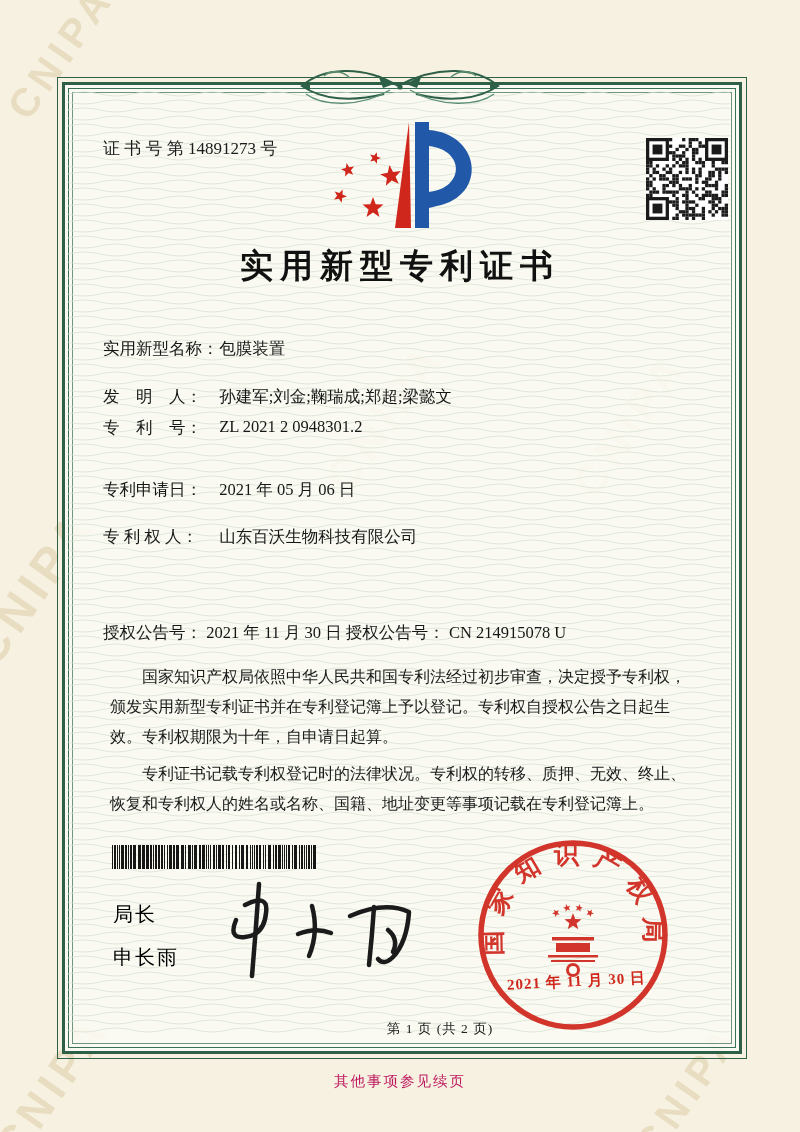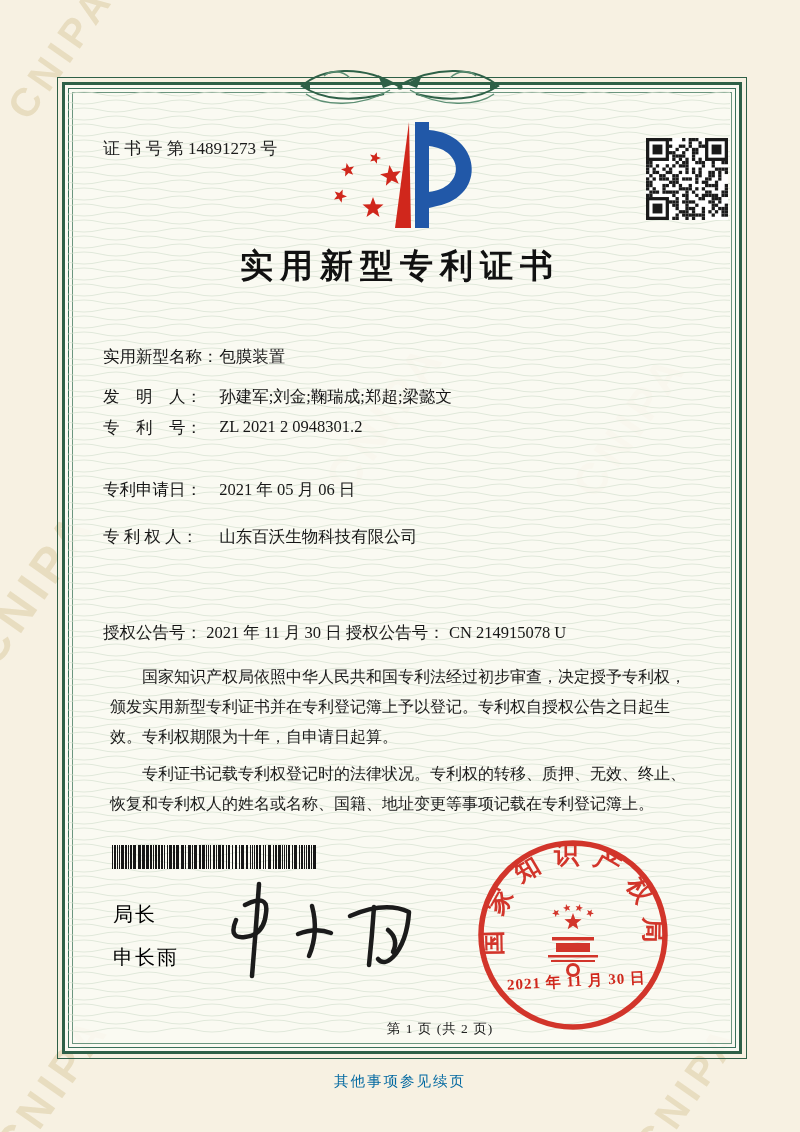--- a/index.html
+++ b/index.html
@@ -38,21 +38,21 @@
 
   .barcode{position:absolute;left:110px;top:845px;}
   .officer{position:absolute;left:113px;top:901px;font-size:20px;color:#000000;letter-spacing:2px;}
   .officer div{margin-bottom:16px;}
   .sig{position:absolute;left:215px;top:878px;}
   .seal{position:absolute;left:474px;top:836px;opacity:.93;}
   .sealdate{position:absolute;left:484px;top:972px;width:185px;text-align:center;color:#d0271c;
             font-size:15px;font-weight:bold;letter-spacing:1px;transform:rotate(-3deg);}
 
   .pageinfo{position:absolute;left:62px;top:1020px;width:756px;text-align:center;font-size:13.5px;color:#222;letter-spacing:1px;}
-  .footnote{position:absolute;left:0;top:1072px;width:100%;text-align:center;font-size:14.5px;color:#0369a1;letter-spacing:2px;}
+  .footnote{position:absolute;left:0;top:1072px;width:100%;text-align:center;font-size:14.5px;color:#be185d;letter-spacing:2px;}
 
   .ornament{position:absolute;left:290px;top:56px;z-index:5;}
 </style>
 </head>
 <body>
 
 <div class="page">
 
   <span class="wm" style="left:-15px;top:30px;font-size:40px;">CNIPA</span>
   <span class="wm" style="left:-55px;top:560px;font-size:48px;">CNIPA</span>
@@ -451,21 +451,21 @@
         <rect x="79.19999999999999" y="75.89999999999999" width="3.3" height="3.3" fill="#1a1a1a"></rect>
         <rect x="26.4" y="79.19999999999999" width="3.3" height="3.3" fill="#1a1a1a"></rect>
         <rect x="29.7" y="79.19999999999999" width="3.3" height="3.3" fill="#1a1a1a"></rect>
         <rect x="39.599999999999994" y="79.19999999999999" width="3.3" height="3.3" fill="#1a1a1a"></rect>
         <rect x="46.199999999999996" y="79.19999999999999" width="3.3" height="3.3" fill="#1a1a1a"></rect>
         <rect x="56.099999999999994" y="79.19999999999999" width="3.3" height="3.3" fill="#1a1a1a"></rect>
       </svg>
 
     <div class="title">实用新型专利证书</div>
 
-    <div class="row" style="top:346px">
+    <div class="row" style="top:338px">
       <span class="lbl">实用新型名称：</span>
       <span class="val">包膜装置</span>
     </div>
     <div class="row" style="top:386px">
       <span class="lbl">发　明　人：</span>
       <span class="val">孙建军;刘金;鞠瑞成;郑超;梁懿文</span>
     </div>
     <div class="row" style="top:417px">
       <span class="lbl">专　利　号：</span>
       <span class="val">ZL 2021 2 0948301.2</span>

